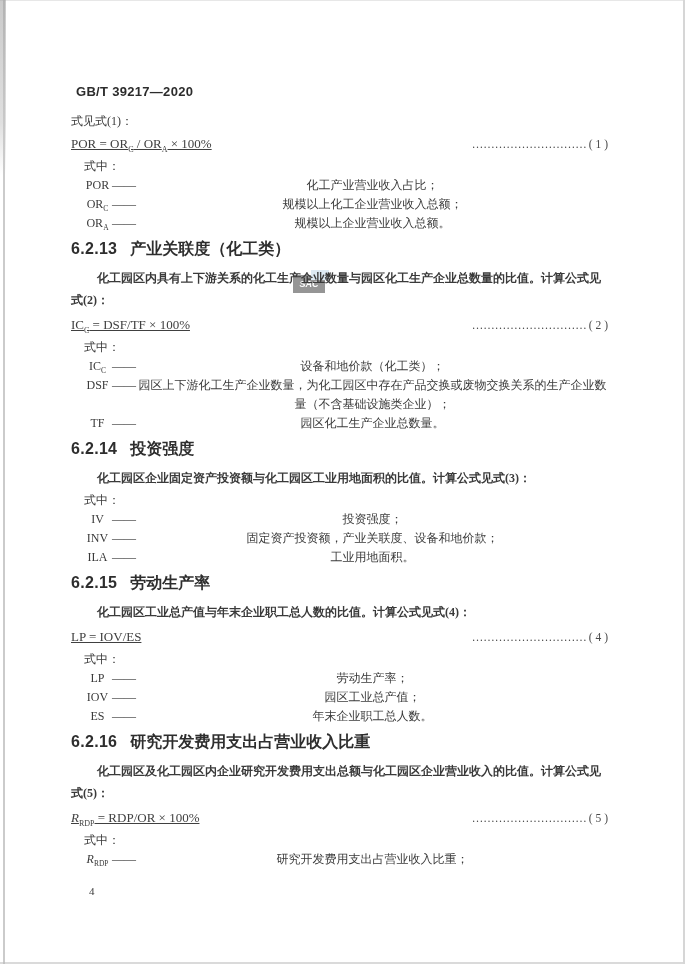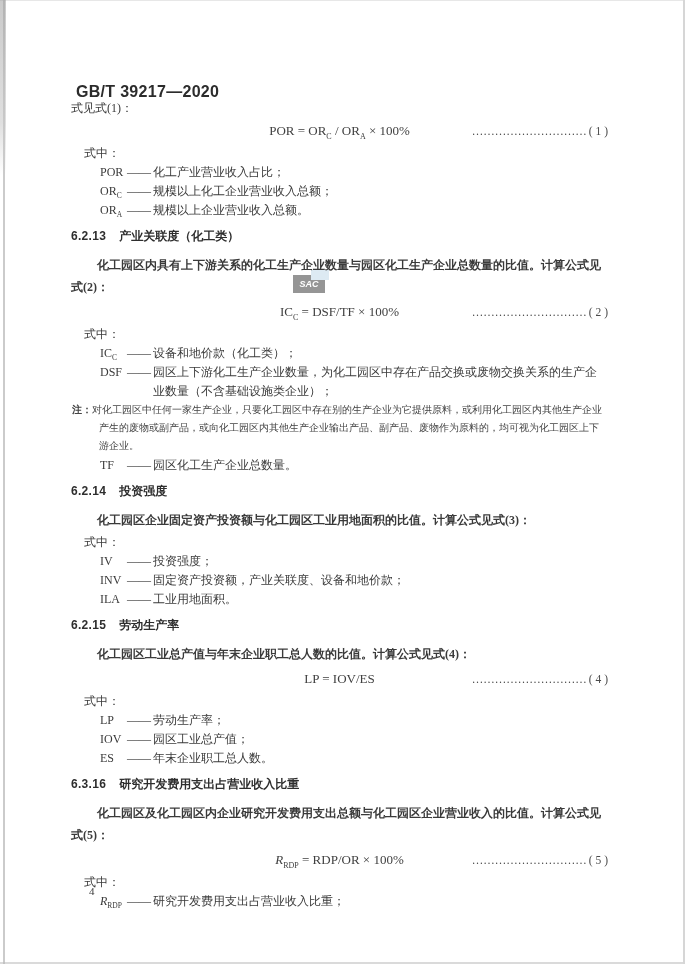--- a/index.html
+++ b/index.html
@@ -12,38 +12,38 @@
     font-family:"Liberation Serif","DejaVu Serif",serif;
     color:#3a3a3a;
     box-shadow: inset -2px 0 0 #d6d6d6, inset 0 -2px 0 #dadada, inset 0 1px 0 #e7e7e7;
   }
   .scan-edge{position:absolute;left:3px;top:0;width:2px;height:964px;background:#b9b9b9;opacity:.75;}
   .scan-smudge{position:absolute;left:0;top:0;width:6px;height:175px;
     background:linear-gradient(to bottom,#9f9f9f,#c6c6c6 70%,rgba(210,210,210,0));opacity:.55;}
   .content{position:absolute;left:71px;top:84px;width:537px;font-size:12px;line-height:19px;}
   .doc-header{
     font-family:"Liberation Sans","DejaVu Sans",sans-serif;
-    font-weight:bold;font-size:16px;color:#2c2c2c;
-    margin-left:5px;line-height:15px;letter-spacing:.3px;}
+    font-weight:bold;font-size:13px;color:#2c2c2c;
+    margin-left:5px;margin-bottom:13px;line-height:15px;letter-spacing:.3px;}
   .lead{line-height:18px;}
-  .formula-row{position:relative;text-align:center;margin:4px 0;line-height:19px;
-    font-size:13px;color:#404040;}
+  .formula-row{position:relative;text-align:left;margin:4px 0;line-height:19px;
+    font-size:13px;color:#404040;text-decoration:underline;}
   .formula sub{font-size:8px;line-height:0;letter-spacing:0;}
   .leader{position:absolute;right:0;top:1px;font-size:11.5px;color:#4a4a4a;white-space:nowrap;}
   .leader .dots{letter-spacing:0;}
   .leader .fnum{margin-left:2px;}
   .where{margin-left:13px;line-height:19px;}
-  .term-row{display:flex;margin-left:29px;line-height:19px;}
+  .term-row{display:flex;margin-left:13px;line-height:19px;text-align:center;}
   .t-sym{flex:0 0 27px;white-space:nowrap;}
   .t-sym sub{font-size:7.5px;line-height:0;}
   .t-dash{flex:0 0 26px;white-space:nowrap;}
   .t-def{flex:1;}
   .section-heading{
     font-family:"Liberation Sans","DejaVu Sans",sans-serif;
-    font-weight:bold;font-size:12px;color:#2e2e2e;
+    font-weight:bold;font-size:16px;color:#2e2e2e;
     margin:8px 0 11px 0;line-height:16px;}
   .section-heading .sec-num{margin-right:13px;letter-spacing:.3px;}
   .para{line-height:21.5px;text-indent:26px;margin-bottom:1px;font-weight:bold;}
   .note{font-size:10px;line-height:18px;color:#444;
     margin-left:1px;padding-left:27px;text-indent:-27px;margin-bottom:1px;}
   .note-label{font-weight:bold;font-family:"Liberation Sans","DejaVu Sans",sans-serif;}
   .it{font-style:italic;}
   .page-number{position:absolute;left:89px;top:885px;font-size:11px;color:#3a3a3a;}
   .watermark{
     position:absolute;left:293px;top:275px;width:32px;height:18px;
@@ -104,23 +104,20 @@
     <div class="term-row">
       <span class="t-sym"><span>IC</span><sub>C</sub></span>
       <span class="t-dash">——</span>
       <span class="t-def">设备和地价款（化工类）；</span>
     </div>
     <div class="term-row">
       <span class="t-sym"><span>DSF</span><sub></sub></span>
       <span class="t-dash">——</span>
       <span class="t-def">园区上下游化工生产企业数量，为化工园区中存在产品交换或废物交换关系的生产企业数量（不含基础设施类企业）；</span>
     </div>
-    <div class="note">
-      <span class="note-label">注：</span><span>对化工园区中任何一家生产企业，只要化工园区中存在别的生产企业为它提供原料，或利用化工园区内其他生产企业产生的废物或副产品，或向化工园区内其他生产企业输出产品、副产品、废物作为原料的，均可视为化工园区上下游企业。</span>
-    </div>
     <div class="term-row">
       <span class="t-sym"><span>TF</span><sub></sub></span>
       <span class="t-dash">——</span>
       <span class="t-def">园区化工生产企业总数量。</span>
     </div>
 
     <div class="section-heading">
       <span class="sec-num">6.2.14</span><span class="sec-title">投资强度</span>
     </div>
     <div class="para">化工园区企业固定资产投资额与化工园区工业用地面积的比值。计算公式见式(3)：</div>
@@ -160,21 +157,21 @@
       <span class="t-dash">——</span>
       <span class="t-def">园区工业总产值；</span>
     </div>
     <div class="term-row">
       <span class="t-sym"><span>ES</span></span>
       <span class="t-dash">——</span>
       <span class="t-def">年末企业职工总人数。</span>
     </div>
 
     <div class="section-heading">
-      <span class="sec-num">6.3.16</span><span class="sec-title">研究开发费用支出占营业收入比重</span>
+      <span class="sec-num">6.2.16</span><span class="sec-title">研究开发费用支出占营业收入比重</span>
     </div>
     <div class="para">化工园区及化工园区内企业研究开发费用支出总额与化工园区企业营业收入的比值。计算公式见式(5)：</div>
     <div class="formula-row">
       <span class="formula"><span class="it">R</span><sub>RDP</sub><span> = RDP/OR × 100%</span></span>
       <span class="leader"><span class="dots">…………………………</span><span class="fnum">( 5 )</span></span>
     </div>
     <div class="where">式中：</div>
     <div class="term-row">
       <span class="t-sym"><span class="it">R</span><sub>RDP</sub></span>
       <span class="t-dash">——</span>

